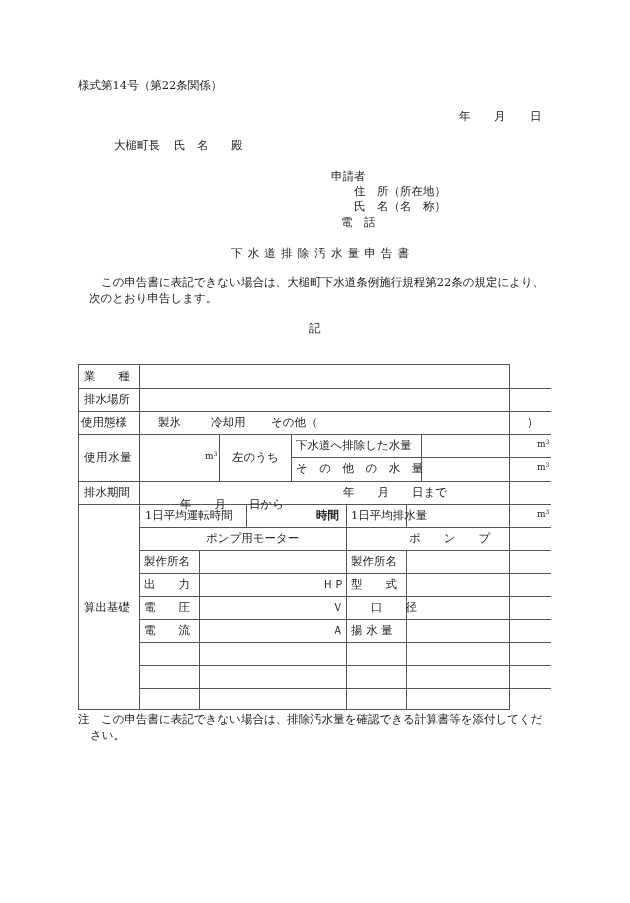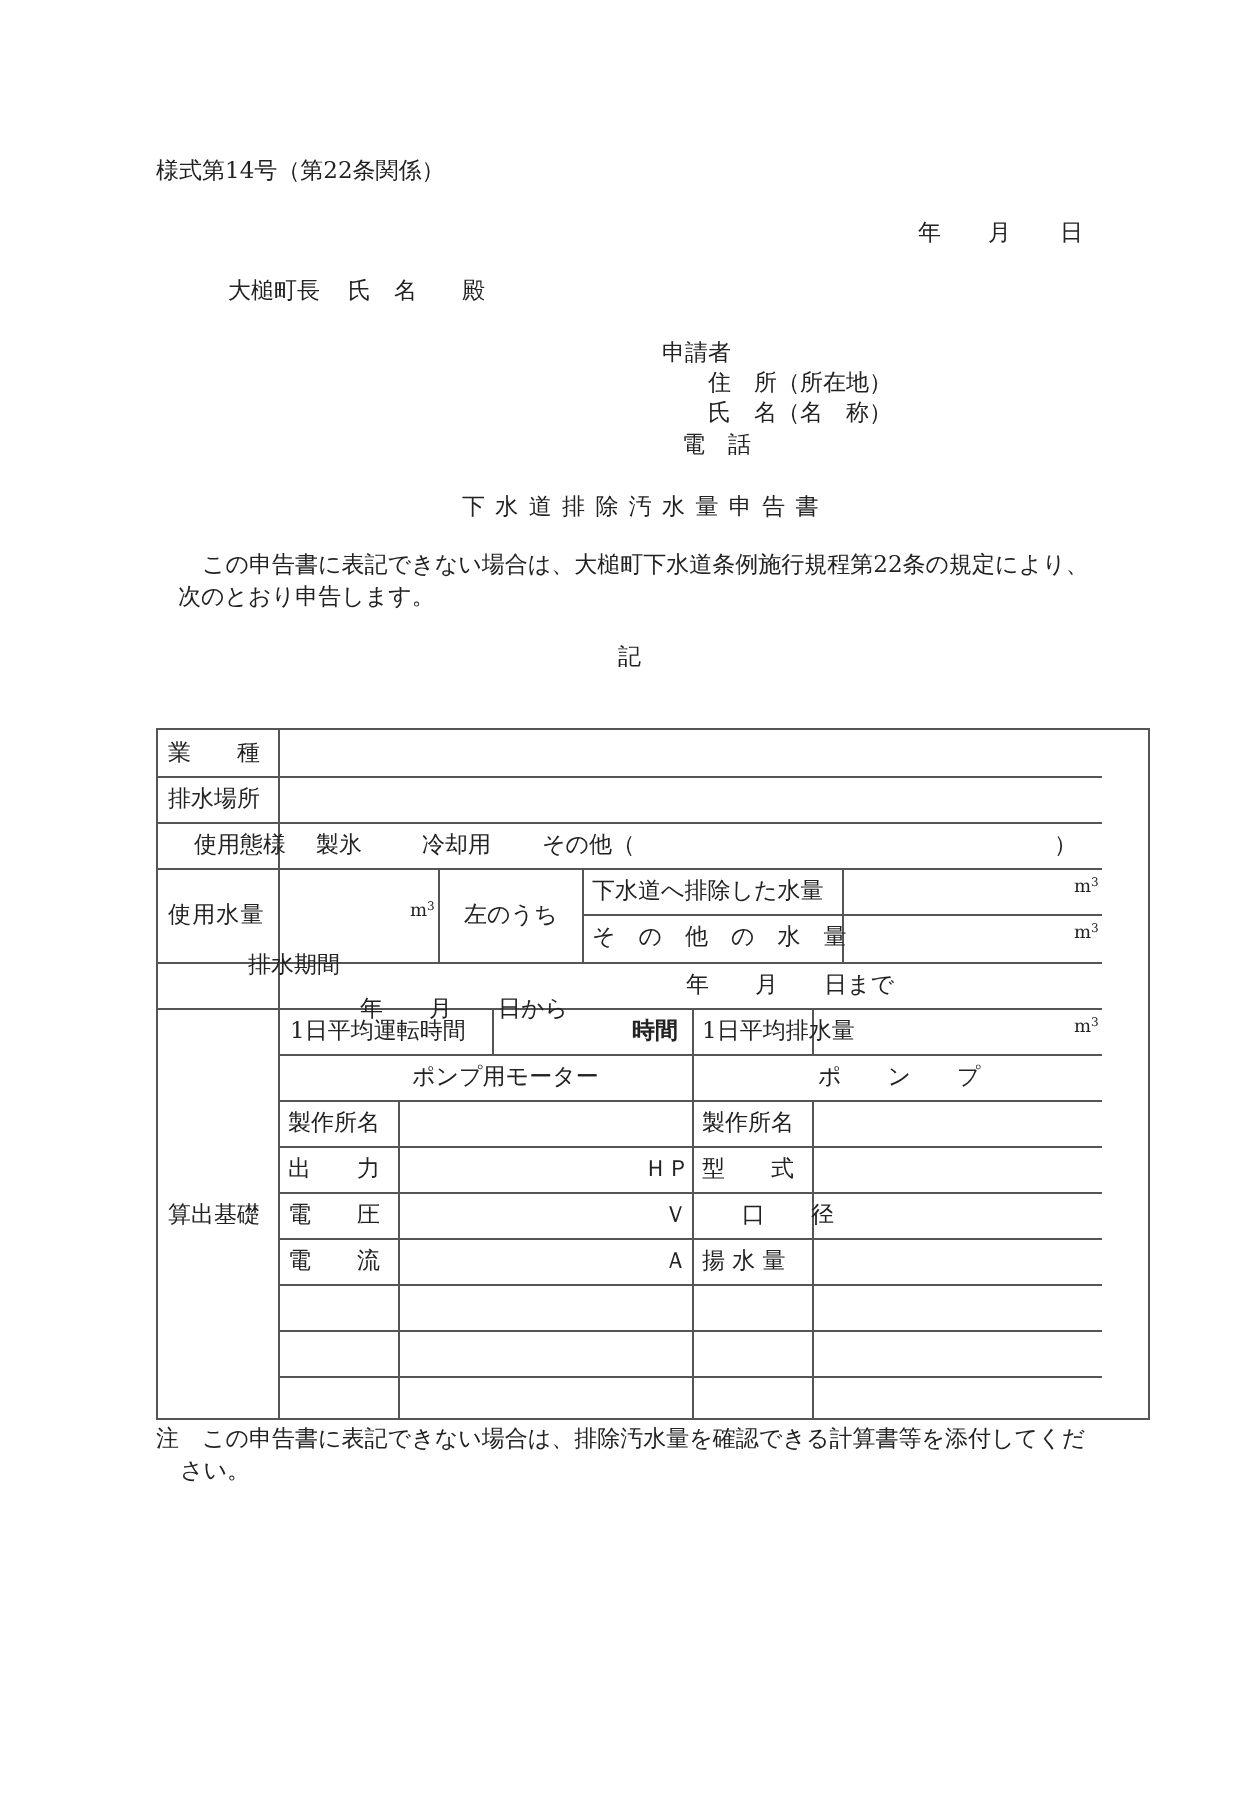--- a/index.html
+++ b/index.html
@@ -1,19 +1,19 @@
 <!DOCTYPE html>
 <html><head>
 <meta charset="utf-8">
 <style>
   html, body { margin:0; padding:0; background:#ffffff; }
   body { width:630px; height:903px; position:relative; overflow:hidden;
          font-family:"DejaVu Serif","Liberation Serif",serif; color:#222; font-size:11.5px; }
   .abs { position:absolute; white-space:nowrap; line-height:1; }
-  .tbl { position:absolute; left:78px; top:364px; width:497px; height:346px;
+  .tbl { position:absolute; left:78px; top:364px; width:432px; height:346px;
          border:1px solid #555; box-sizing:border-box; }
   .hl { position:absolute; height:0; border-top:1px solid #555; }
   .vl { position:absolute; width:0; border-left:1px solid #555; }
   .cell { position:absolute; line-height:1; white-space:nowrap; font-size:11.5px; }
   sup { font-size:6px; vertical-align:top; position:relative; top:-1px; }
   .unit { font-size:9px; }
 </style>
 </head>
 <body>
 
@@ -67,35 +67,35 @@
   <div class="vl" style="left:120px;top:185px;height:159px;"></div>
   <div class="vl" style="left:267px;top:185px;height:159px;"></div>
   <div class="vl" style="left:327px;top:185px;height:159px;"></div>
 
   <div class="cell" style="left:5px;top:6px;">業　　種</div>
   <div class="cell" style="left:62px;top:1px;width:408px;height:21px;"></div>
 
   <div class="cell" style="left:5px;top:29px;">排水場所</div>
   <div class="cell" style="left:62px;top:24px;width:408px;height:21px;"></div>
 
-  <div class="cell" style="left:18px;top:52px;text-align:center;">使用態様</div>
+  <div class="cell" style="left:2px;top:52px;text-align:center;">使用態様</div>
   <div class="cell" style="left:79px;top:52px;">製氷</div>
   <div class="cell" style="left:132px;top:52px;">冷却用</div>
   <div class="cell" style="left:192px;top:52px;">その他（</div>
   <div class="cell" style="left:448px;top:52px;">）</div>
 
   <div class="cell" style="left:5px;top:87px;letter-spacing:0.05em;">使用水量</div>
   <div class="cell unit" style="left:126px;top:87px;"><span>m</span><sup>3</sup></div>
   <div class="cell" style="left:153px;top:87px;">左のうち</div>
   <div class="cell" style="left:217px;top:75px;">下水道へ排除した水量</div>
   <div class="cell unit" style="left:458px;top:75px;"><span>m</span><sup>3</sup></div>
   <div class="cell" style="left:217px;top:98px;">そ　の　他　の　水　量</div>
   <div class="cell unit" style="left:458px;top:98px;"><span>m</span><sup>3</sup></div>
 
-  <div class="cell" style="left:5px;top:112px;margin-left:40px;">排水期間</div>
+  <div class="cell" style="left:5px;top:122px;">排水期間</div>
   <div class="cell" style="left:101px;top:122px;margin-top:12px;">年　　月　　日から</div>
   <div class="cell" style="left:264px;top:122px;">年　　月　　日まで</div>
 
   <div class="cell" style="left:5px;top:237px;">算出基礎</div>
   <div class="cell" style="left:66px;top:145px;">1日平均運転時間</div>
   <div class="cell" style="left:237px;top:145px;font-weight:bold;">時間</div>
   <div class="cell" style="left:272px;top:145px;">1日平均排水量</div>
   <div class="cell unit" style="left:458px;top:145px;"><span>m</span><sup>3</sup></div>
 
   <div class="cell" style="left:127px;top:168px;">ポンプ用モーター</div>

